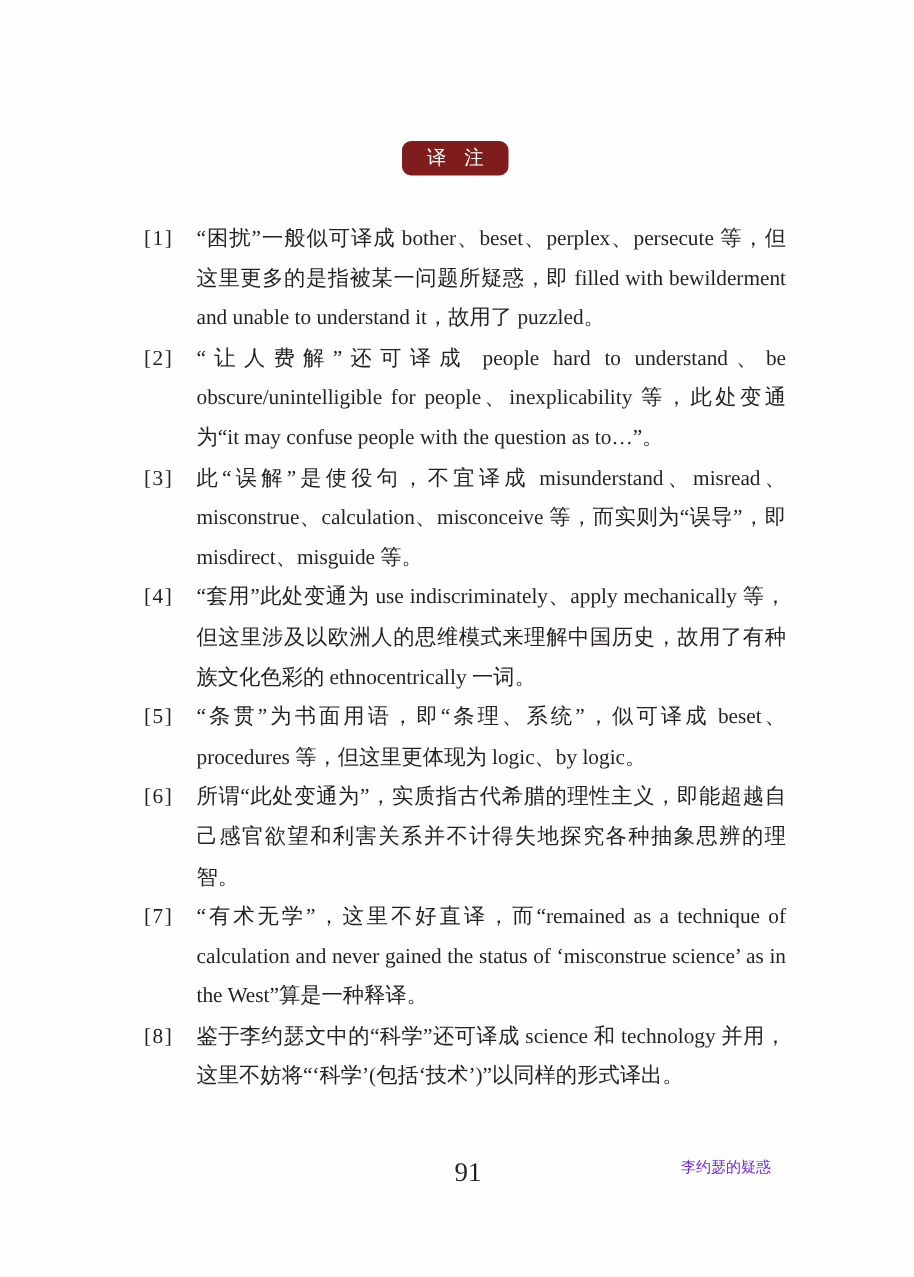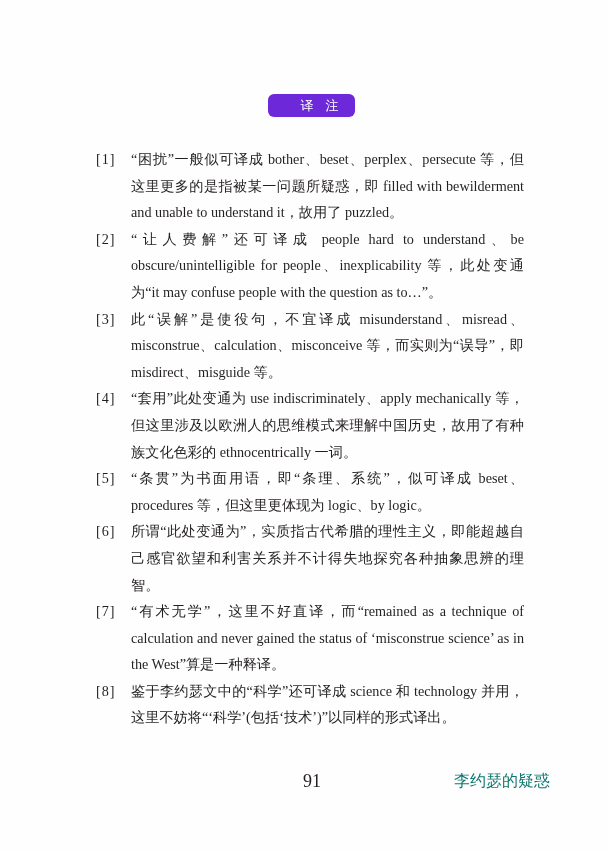--- a/index.html
+++ b/index.html
@@ -20,30 +20,29 @@
       left: 0; top: 0;
       width: 609px; height: 851px;
       background: #fefefe;
     }
     .heading-badge {
       position: absolute;
       left: 268px;
       top: 94px;
       width: 71px;
       height: 23px;
-      background: #6d28d9;
+      background: #7f1d1d;
       border-radius: 6px;
       color: #ffffff;
       font-family: "DejaVu Sans", "Liberation Sans", sans-serif;
       font-size: 13px;
       line-height: 23px;
       text-align: center;
       letter-spacing: 12px;
       text-indent: 12px;
-      padding-left: 16px;
     }
     .notes {
       position: absolute;
       left: 96px;
       top: 146px;
       width: 428px;
       margin: 0;
       padding: 0;
       list-style: none;
     }
@@ -71,22 +70,22 @@
       position: absolute;
       left: 303px;
       top: 771px;
       font-size: 18px;
       color: #231f20;
     }
     .footer-title {
       position: absolute;
       left: 454px;
       top: 771px;
-      font-size: 16px;
-      color: #0f766e;
+      font-size: 10px;
+      color: #6d28d9;
       font-family: Liberation Sans, sans-serif;
     }
   </style>
 </head>
 <body>
 
 <div class="page">
 
   <div class="heading-badge">译注</div>
 

